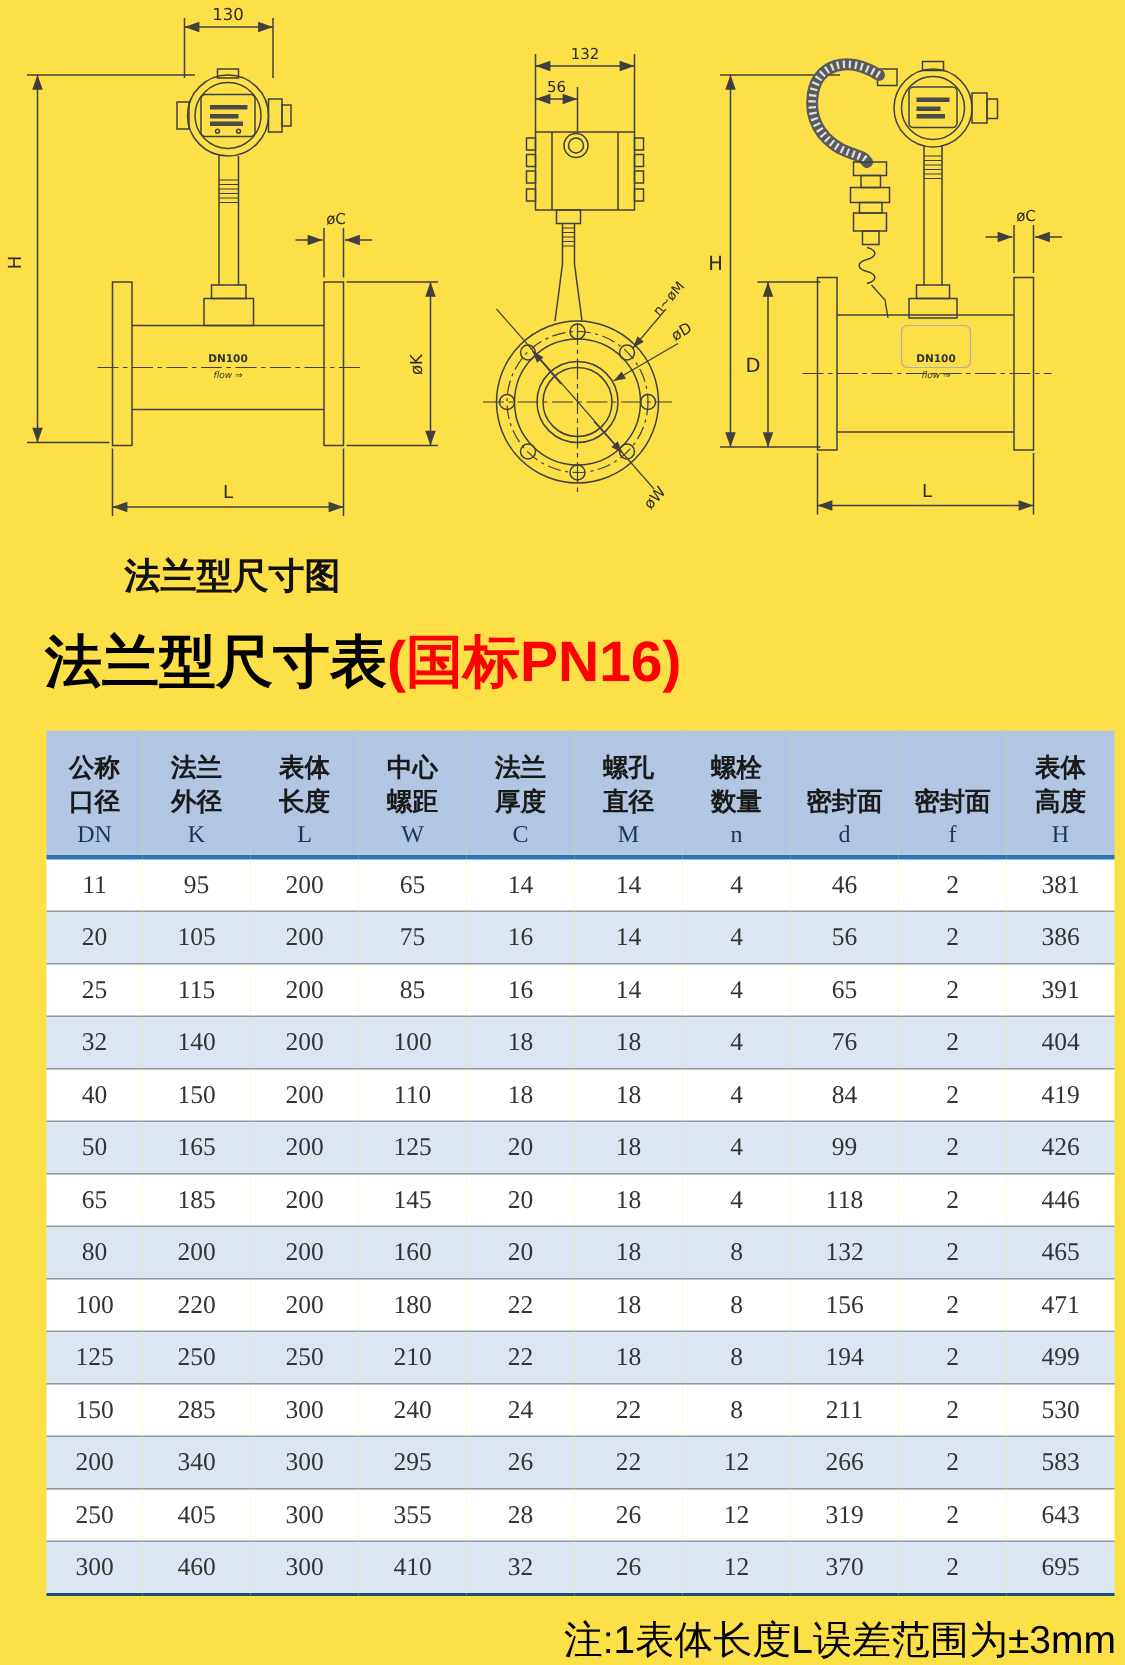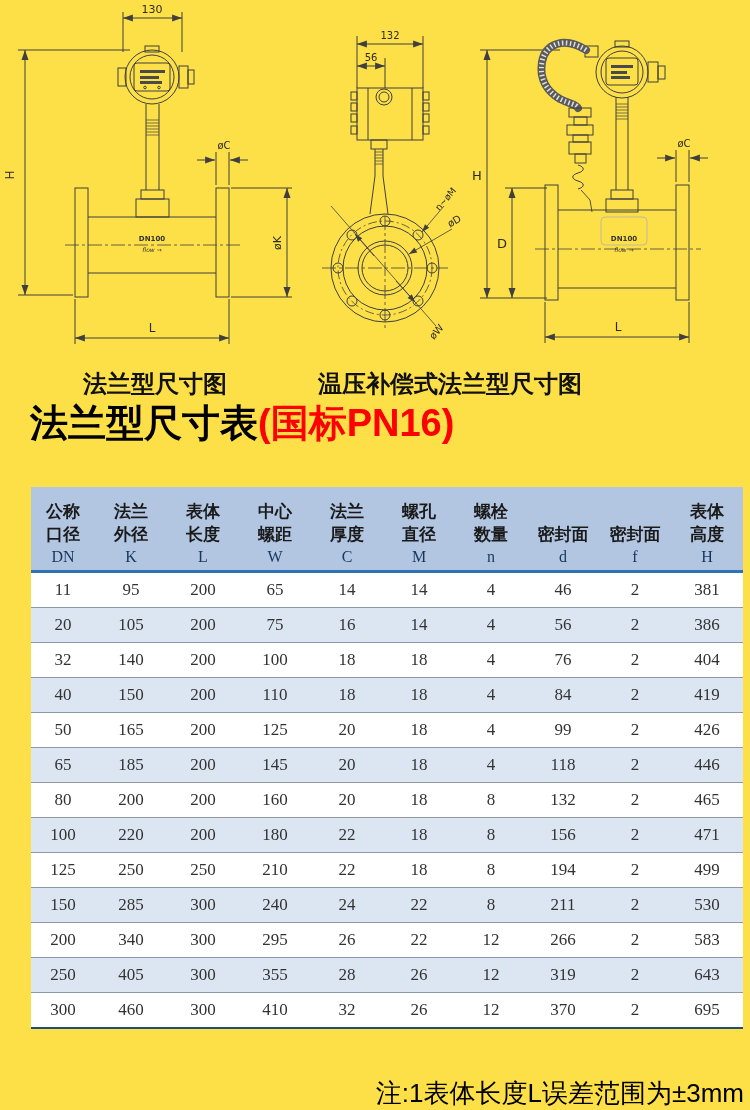--- a/index.html
+++ b/index.html
@@ -2,21 +2,21 @@
 <html><head>
 <meta charset="utf-8">
 <style>
   html,body{margin:0;padding:0;background:#fff;}
   .page{position:relative;width:750px;height:1110px;background:#fde047;overflow:hidden;
         font-family:"Liberation Sans",sans-serif;}
   .drawings{position:absolute;left:0;top:0;}
   .lbl{fill:#2b2b2b;stroke:none;font-family:"DejaVu Sans",sans-serif;}
   .np{fill:#333;stroke:none;font-family:"DejaVu Sans",sans-serif;}
   .caption{position:absolute;top:368px;text-align:center;font-size:24px;font-weight:700;color:#111;}
-  .title{position:absolute;left:30px;top:398px;font-size:38px;font-weight:700;color:#000;line-height:50px;white-space:nowrap;}
+  .title{position:absolute;left:30px;top:417px;font-size:38px;font-weight:700;color:#000;line-height:50px;white-space:nowrap;}
   .title .red{color:#fe0000;}
   .tablewrap{position:absolute;left:31px;top:487px;width:712px;}
   table{border-collapse:collapse;table-layout:fixed;width:712px;}
   thead th{background:#b2c6e2;padding:0;border-bottom:3px solid #2e74b5;vertical-align:bottom;font-weight:normal;}
   th:first-child{width:64px;margin-top:32px;}
   .hwrap{display:flex;flex-direction:column;justify-content:flex-end;height:76px;padding:4px 0 3px;}
   .hcn{font-size:17px;font-weight:600;color:#1a1a1a;line-height:23px;font-family:"Liberation Sans",sans-serif;}
   .hlt{font-size:16px;color:#17365d;line-height:21px;font-family:"Liberation Serif",serif;}
   tbody td{font-family:"Liberation Serif",serif;font-size:17px;color:#333;text-align:center;height:34px;padding:0;}
   tbody tr{border-bottom:1px solid #8f99a6;background:#fff;}
@@ -224,21 +224,20 @@
       <text class="lbl" x="684" y="147" font-size="10" text-anchor="middle">øC</text>
 
       <line x1="545" y1="302" x2="545" y2="343"></line>
       <line x1="689" y1="302" x2="689" y2="343"></line>
       <line x1="545" y1="337" x2="689" y2="337" marker-start="url(#ar)" marker-end="url(#ar)"></line>
       <text class="lbl" x="618" y="331" font-size="12" text-anchor="middle">L</text>
     </g>
   </svg>
 
   <div class="caption" style="left:55px;width:200px">法兰型尺寸图</div>
-  <div class="caption" style="left:300px;width:300px">温压补偿式法兰型尺寸图</div>
 
   <div class="title">
     <span>法兰型尺寸表</span><span class="red">(国标PN16)</span>
   </div>
 
   <div class="tablewrap">
     <table>
       <thead>
         <tr>
             <th>
@@ -330,20 +329,32 @@
             <td>20</td>
             <td>105</td>
             <td>200</td>
             <td>75</td>
             <td>16</td>
             <td>14</td>
             <td>4</td>
             <td>56</td>
             <td>2</td>
             <td>386</td>
+          </tr>
+          <tr>
+            <td>25</td>
+            <td>115</td>
+            <td>200</td>
+            <td>85</td>
+            <td>16</td>
+            <td>14</td>
+            <td>4</td>
+            <td>65</td>
+            <td>2</td>
+            <td>391</td>
           </tr>
           <tr>
             <td>32</td>
             <td>140</td>
             <td>200</td>
             <td>100</td>
             <td>18</td>
             <td>18</td>
             <td>4</td>
             <td>76</td>

